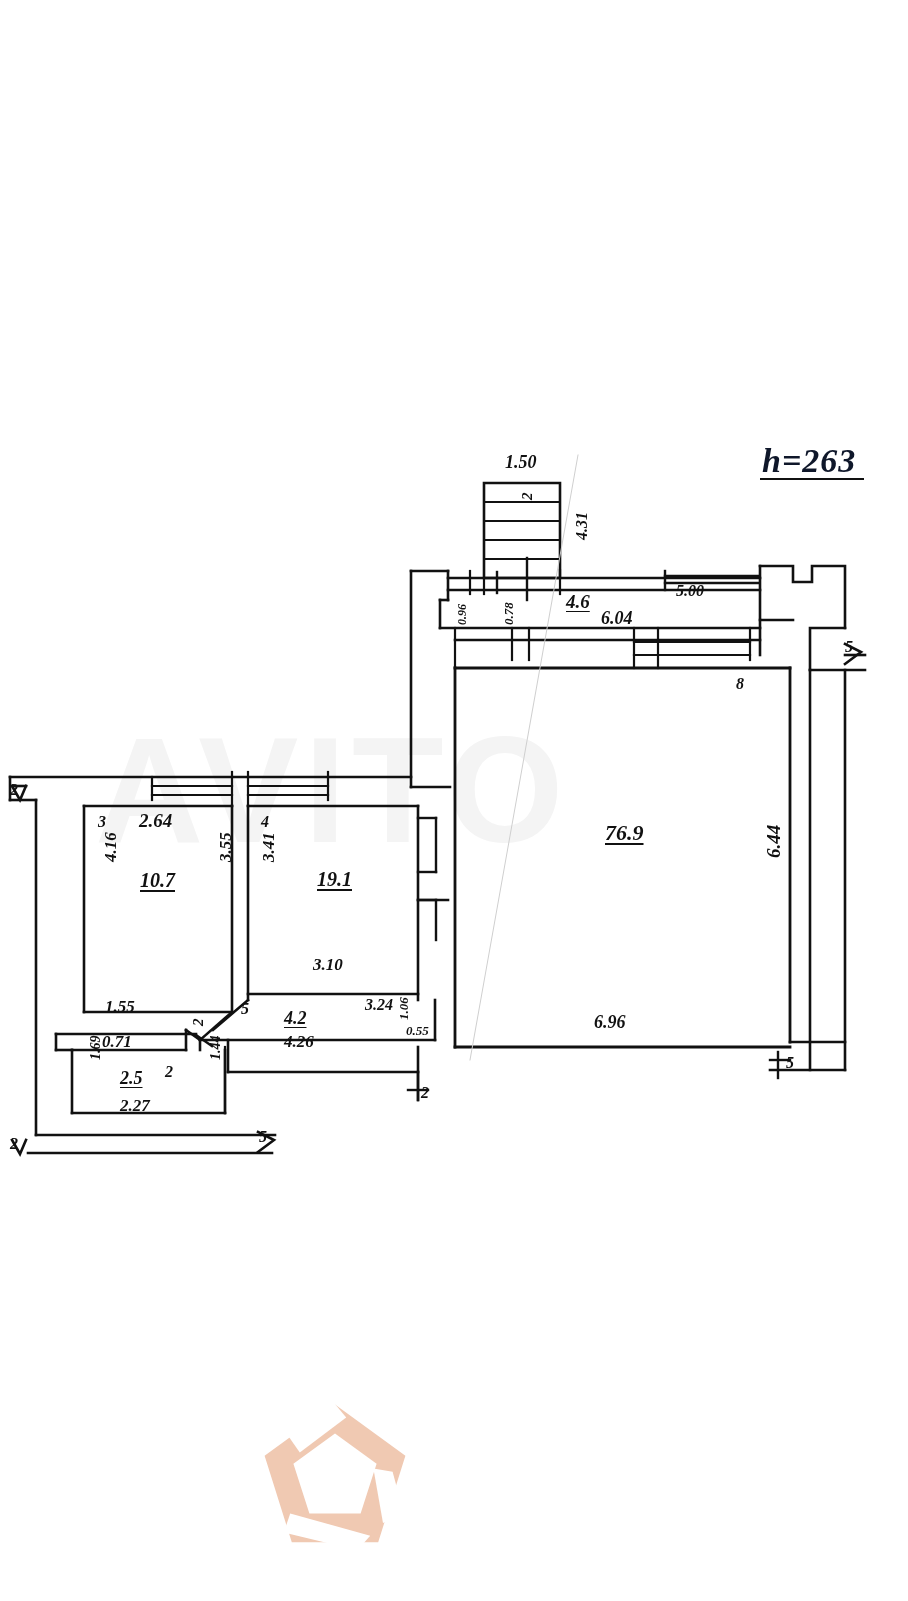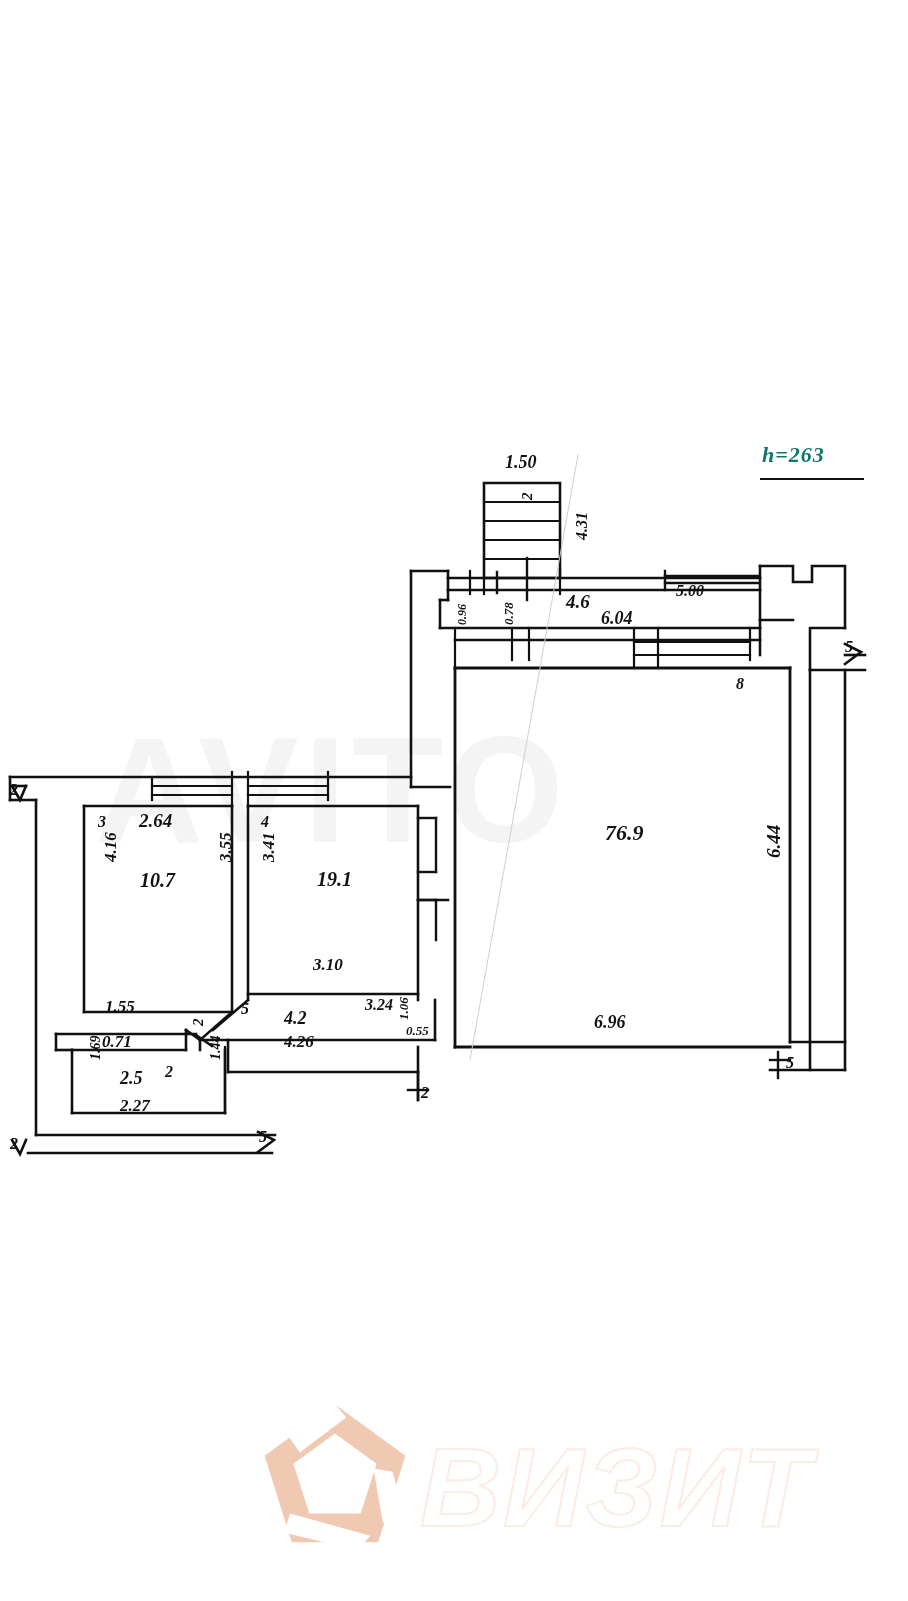--- a/index.html
+++ b/index.html
@@ -15,26 +15,26 @@
   .wm-visit .vtxt{position:absolute;left:165px;top:28px;font-family:"Liberation Sans",sans-serif;
     font-weight:700;font-style:italic;font-size:112px;letter-spacing:2px;
     color:#ffffff;-webkit-text-stroke:2px #fbece4;white-space:nowrap;}
 
   
   #plan{position:absolute;left:0;top:0;width:908px;height:1601px;}
 
   
   .lbl{position:absolute;font-family:"Liberation Serif",serif;font-weight:700;
     font-style:italic;color:#111;white-space:nowrap;user-select:none;}
-  .lbl.u{text-underline-offset:3px;}.s12{font-size:12px}.s13{font-size:13px}
+  .lbl.u{text-decoration:underline;text-underline-offset:3px;}.s12{font-size:12px}.s13{font-size:13px}
   .s14{font-size:14px}.s15{font-size:15px}.s16{font-size:16px}.s17{font-size:17px}
   .s18{font-size:18px}.s19{font-size:19px}.s20{font-size:20px}.s22{font-size:22px}
   .rot90{transform:rotate(-90deg);transform-origin:left top;}
   .title{position:absolute;font-family:"Liberation Serif",serif;font-weight:700;
-    font-style:italic;font-size:22px;color:#0f766e;letter-spacing:1px;}
+    font-style:italic;font-size:34px;color:#0f172a;letter-spacing:1px;}
   .title-rule{position:absolute;background:#111;height:2px;}
 </style>
 </head>
 <body>
 
 <div id="page">
 
   <div class="wm-avito">AVITO</div>
 
   <svg id="plan" viewBox="0 0 908 1601" xmlns="http://www.w3.org/2000/svg">
@@ -295,16 +295,15 @@
       <g fill="#f0c9b2">
         <path d="M50 6 L94 38 L77 92 L23 92 L6 38 Z
                  M50 24 L24 43 L34 74 L66 74 L76 43 Z" fill-rule="evenodd"></path>
       </g>
       <g fill="#ffffff">
         <path d="M47 2 L57 14 L28 36 L21 26 Z"></path>
         <path d="M86 48 L74 46 L80 80 L93 74 Z"></path>
         <path d="M18 86 L22 74 L72 88 L64 97 Z"></path>
       </g>
     </svg>
-    <div class="vtxt">ВИЗИТ</div>
   </div>
 
 </div>
 
 </body></html>

